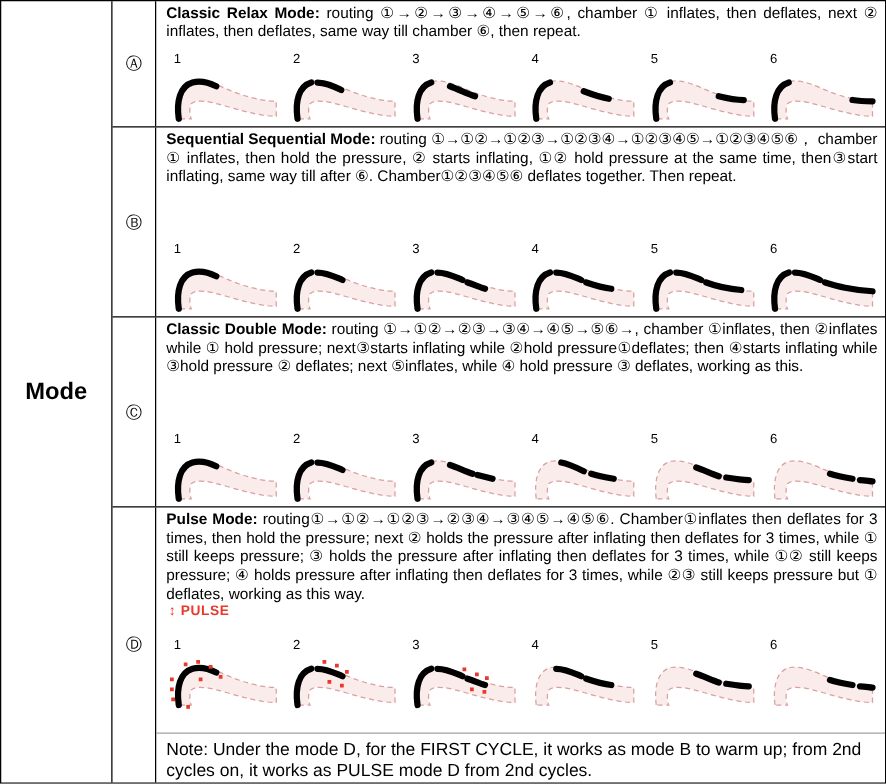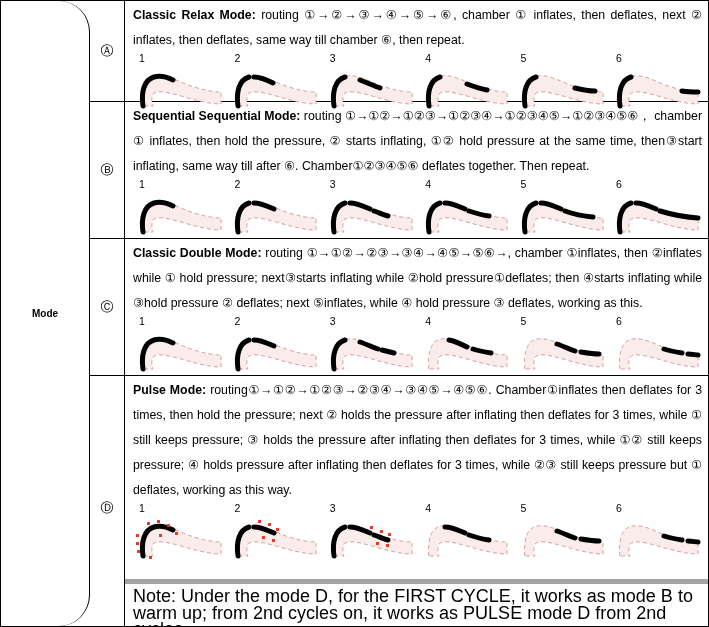--- a/index.html
+++ b/index.html
@@ -18,22 +18,21 @@
     border:1px solid #000;
   }
   .modecol{
     width:88px;
     flex:0 0 88px;
     border-right:1px solid #000;
     display:flex;
     align-items:center;
     justify-content:center;
     font-weight:bold;
-    font-size:10px;
-    border-radius:31px;
+    font-size:19px;
   }
   .rows{
     flex:1 1 auto;
     display:flex;
     flex-direction:column;
   }
   .row{
     display:flex;
     flex-direction:row;
     border-bottom:1px solid #000;
@@ -56,21 +55,21 @@
   .content{
     flex:1 1 auto;
     position:relative;
     padding:2px 6px 0 8px;
     box-sizing:border-box;
     display:flex;
     flex-direction:column;
   }
   .para{
     font-size:12.3px;
-    line-height:25px;
+    line-height:15px;
     text-align:justify;
     text-justify:inter-word;
   }
   .para b{font-weight:bold;}
   .figrow{
     display:flex;
     flex-direction:row;
     justify-content:space-between;
     align-items:flex-end;
     margin-top:auto;
@@ -88,27 +87,27 @@
   }
   .fig svg{display:block;}
   .pulselabel{
     color:#e8392a;
     font-weight:bold;
     font-size:11px;
     letter-spacing:0.5px;
     margin-left:2px;
   }
   .note{
-    font-size:18px;
+    font-size:14px;
     line-height:16.5px;
-    border-top:5px solid #a3a3a3;
-    margin:6px -6px 0 -8px;
+    border-top:1px solid #a3a3a3;
+    margin:16px -6px 0 -8px;
     padding:4px 6px 2px 8px;
   }
-  .dstack{display:flex;flex-direction:column;height:100%;gap:11px;}
+  .dstack{display:flex;flex-direction:column;height:100%;}
   .dtop{flex:1 1 auto;display:flex;flex-direction:column;}
 </style>
 </head>
 <body>
 
 <div class="sheet">
 
   <div class="modecol">
     <span>Mode</span>
   </div>
@@ -287,20 +286,21 @@
         </div>
       </div>
     </div>
 
     <div class="row rowD">
       <div class="letter">Ⓓ</div>
       <div class="content">
         <div class="dstack">
           <div class="dtop">
             <div class="para"><b>Pulse Mode:</b><span>      routing①→①②→①②③→②③④→③④⑤→④⑤⑥. Chamber①inflates then deflates for 3 times, then hold the pressure; next ② holds the pressure after inflating then deflates for 3 times, while ① still keeps pressure; ③ holds the pressure after inflating then deflates for 3 times, while ①② still keeps pressure; ④ holds pressure after inflating then deflates for 3 times, while ②③ still keeps pressure but ① deflates, working as this way.</span></div>
+            <div class="pulselabel">↕ <span>PULSE</span></div>
             <div class="figrow">
               <div class="fig">
                 <div class="fignum">1</div>
                 <svg width="92" height="46" viewBox="0 0 92 46">
                   <path d="M10 42 C8 26, 12 14, 22 12 C34 10, 46 18, 58 22 C70 26, 80 28, 88 28 L88 40 C76 40, 62 36, 48 32 C34 28, 24 26, 20 30 C18 34, 19 40, 20 42 Z" fill="#fbecec" stroke="#d8a0a0" stroke-width="1" stroke-dasharray="4,3"></path>
                   <path d="M10 42 C8 28, 11 16, 21 13 C28 11, 34 13, 40 16" fill="none" stroke="#000" stroke-width="5" stroke-linecap="round"></path>
                   <g fill="#e8392a">
                     <rect x="3" y="20" width="3" height="3"></rect>
                       <rect x="3" y="28" width="3" height="3"></rect>
                     <rect x="4" y="36" width="3" height="3"></rect>

